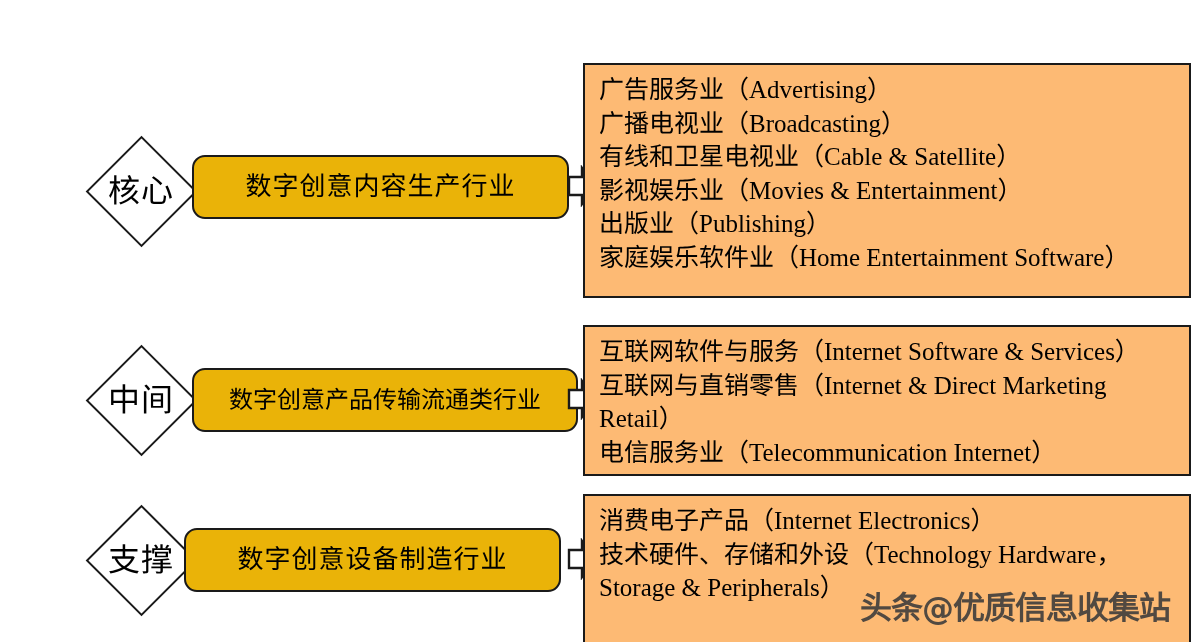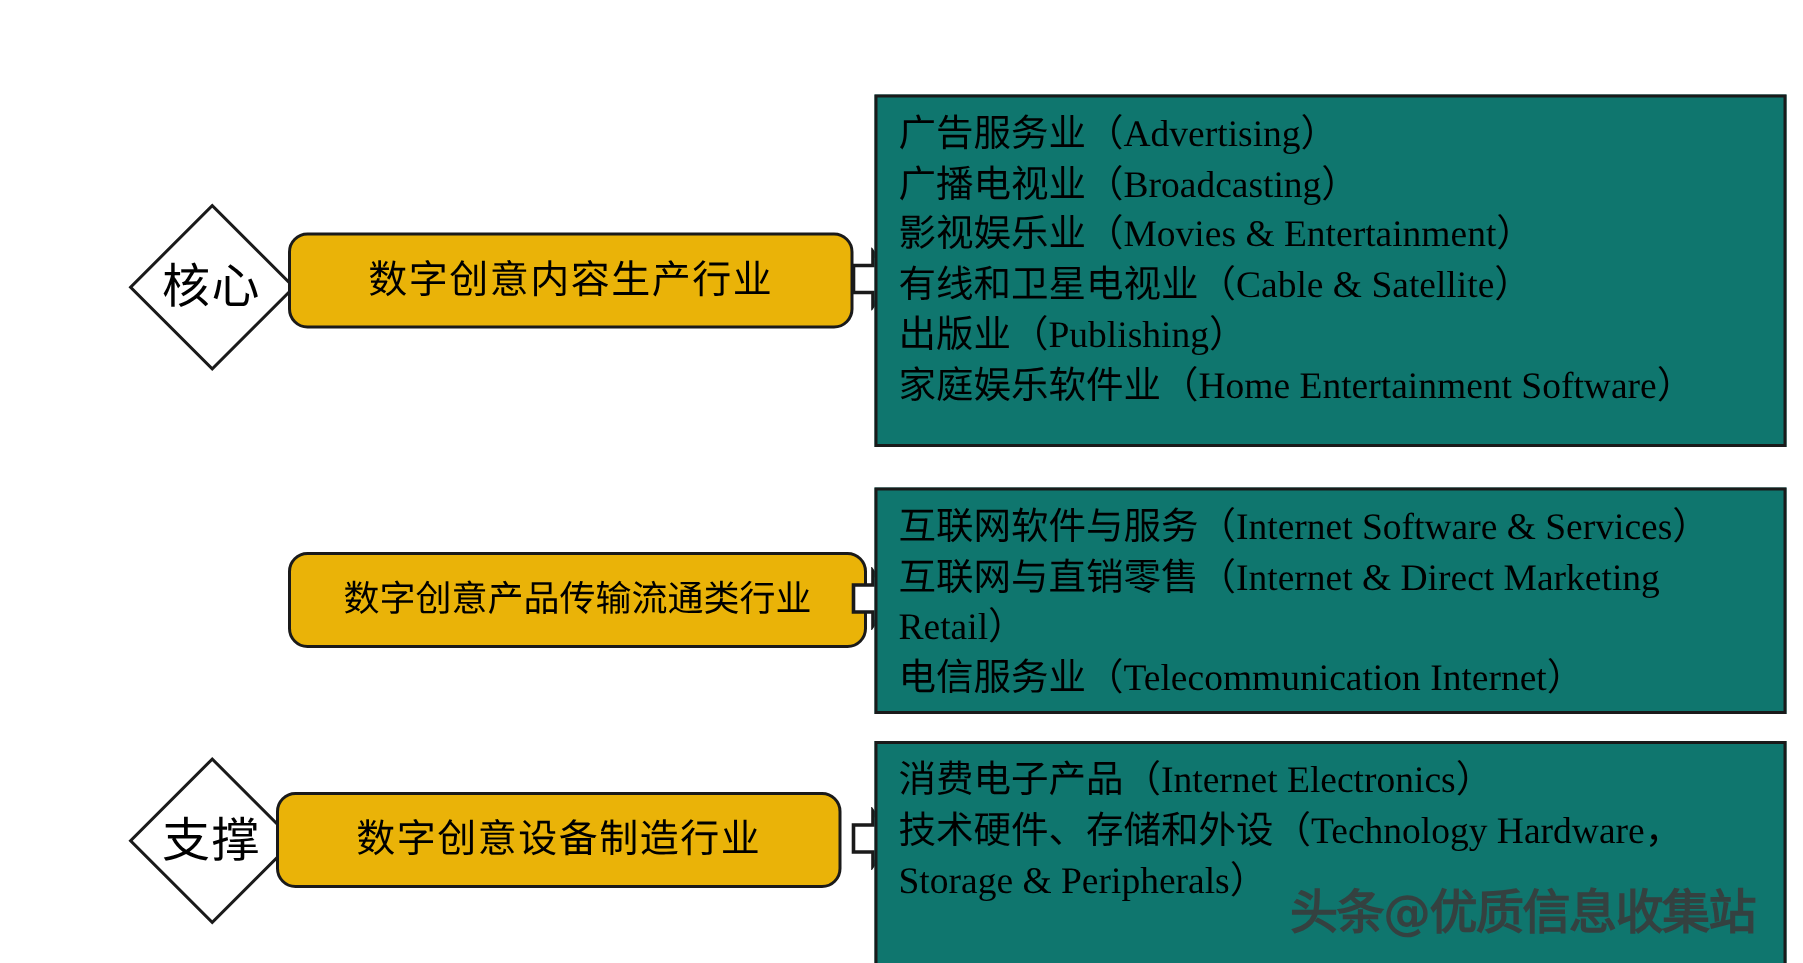--- a/index.html
+++ b/index.html
@@ -98,21 +98,21 @@
     position: absolute;
     width: 30px;
     height: 42px;
   }
   .block-arrow svg { display: block; }
 
   
   .content-box {
     position: absolute;
     border: 2px solid #1a1a1a;
-    background: #0f766e;
+    background: #fdba74;
     box-sizing: border-box;
     padding: 8px 10px 8px 14px;
   }
   #content-core    { left: 583px; top: 63px;  width: 608px; height: 235px; }
   #content-middle  { left: 583px; top: 325px; width: 608px; height: 151px; }
   #content-support { left: 583px; top: 494px; width: 608px; height: 152px; }
 
   .content-line {
     font-size: 25px;
     line-height: 33.5px;
@@ -157,29 +157,33 @@
 
     <div class="block-arrow" style="left:567px; top:165px;">
       <svg width="30" height="42" viewBox="0 0 30 42" xmlns="http://www.w3.org/2000/svg">
         <path d="M2,12 L15,12 L15,3 L28,21 L15,39 L15,30 L2,30 Z" fill="#ffffff" stroke="#1a1a1a" stroke-width="2.4" stroke-linejoin="miter"></path>
       </svg>
     </div>
 
     <div class="content-box" id="content-core">
       <div class="content-line">广告服务业（Advertising）</div>
       <div class="content-line">广播电视业（Broadcasting）</div>
+      <div class="content-line">有线和卫星电视业（Cable &amp; Satellite）</div>
       <div class="content-line">影视娱乐业（Movies &amp; Entertainment）</div>
-      <div class="content-line">有线和卫星电视业（Cable &amp; Satellite）</div>
       <div class="content-line">出版业（Publishing）</div>
       <div class="content-line">家庭娱乐软件业（Home Entertainment Software）</div>
     </div>
   </div>
 
   <div class="row" id="row-middle">
 
+    <div class="diamond-wrap" style="left:85px; top:26px;">
+      <div class="diamond-shape"></div>
+      <div class="diamond-label">中间</div>
+    </div>
 
     <div class="stage-box" id="stage-middle" style="top:50px;">
       <div class="stage-label">数字创意产品传输流通类行业</div>
     </div>
 
     <div class="block-arrow" style="left:567px; top:60px;">
       <svg width="30" height="42" viewBox="0 0 30 42" xmlns="http://www.w3.org/2000/svg">
         <path d="M2,12 L15,12 L15,3 L28,21 L15,39 L15,30 L2,30 Z" fill="#ffffff" stroke="#1a1a1a" stroke-width="2.4" stroke-linejoin="miter"></path>
       </svg>
     </div>

